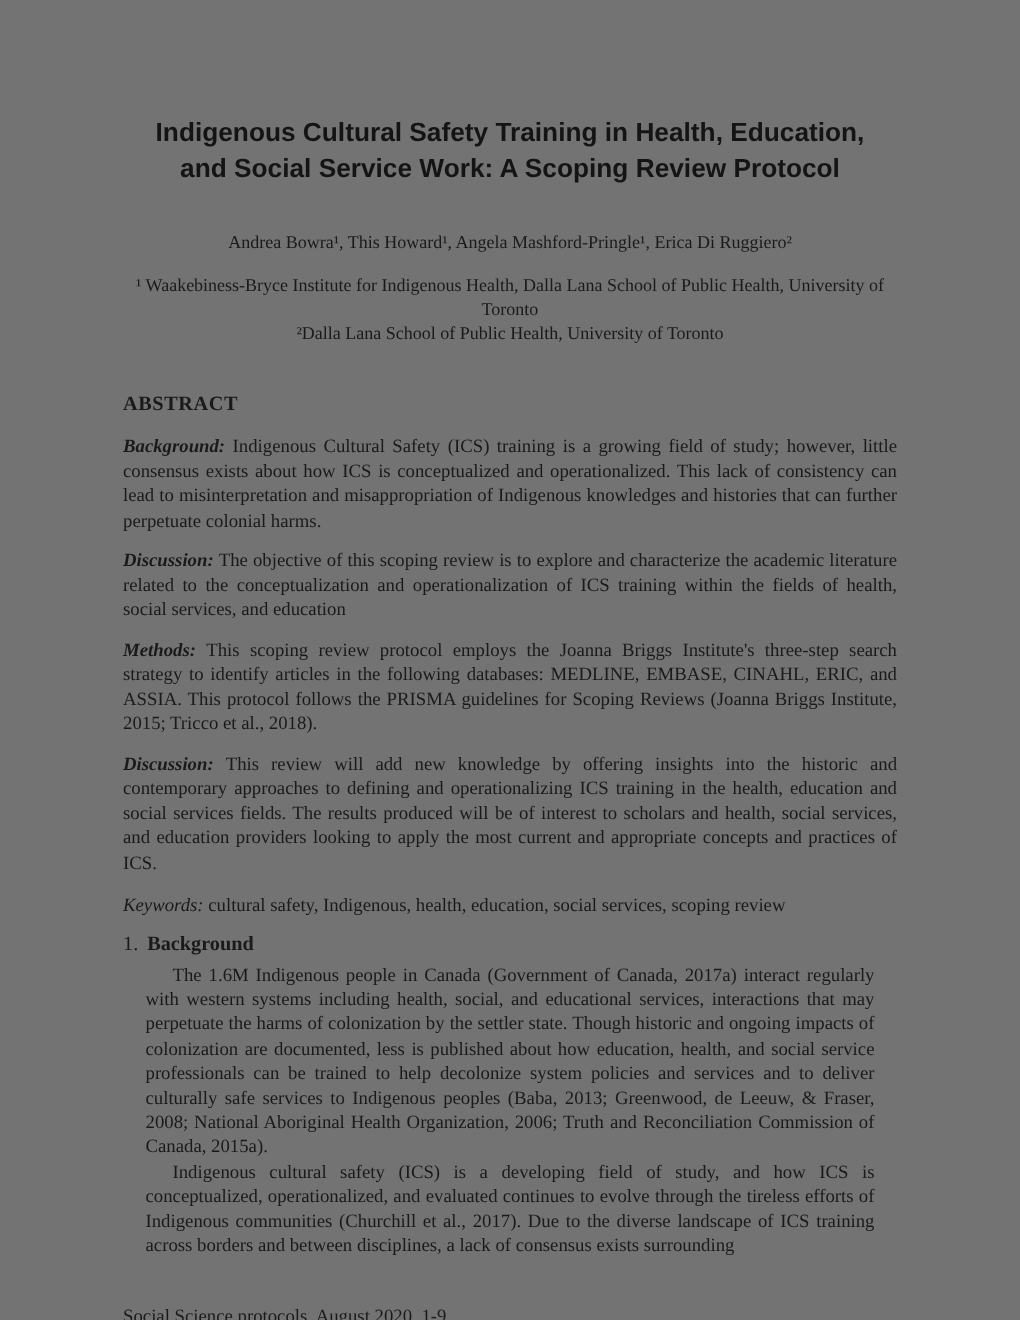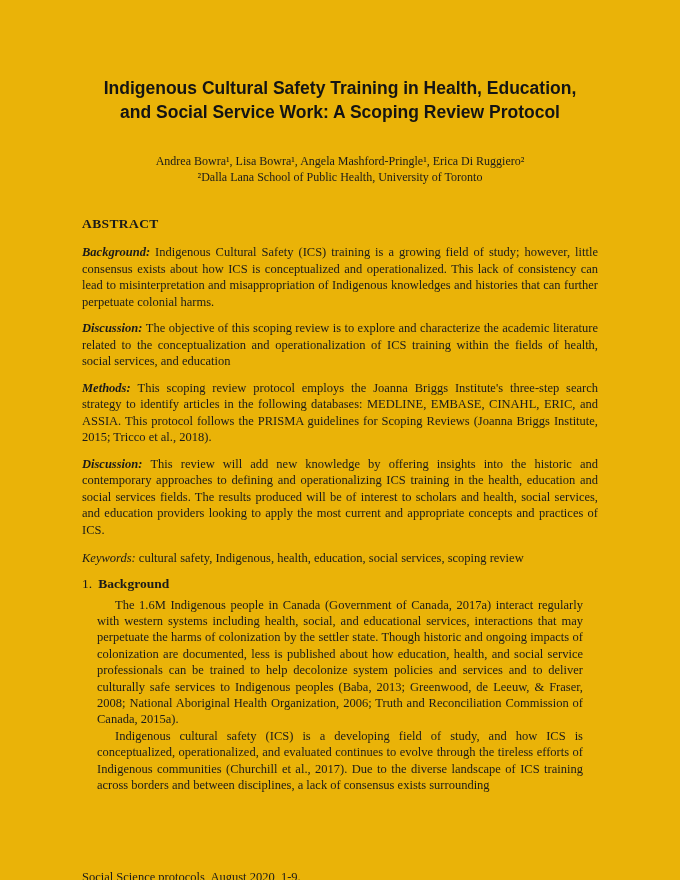--- a/index.html
+++ b/index.html
@@ -10,21 +10,21 @@
     overflow: hidden;
     position: relative;
     color: #1a1a1a;
   }
   .page {
     box-sizing: border-box;
     width: 680px;
     height: 880px;
     padding: 76px 82px 0;
     position: relative;
-    background: #eab308;
+    background: #737373;
   }
   .title {
     margin: 0;
     font: bold 17.5px/24px "Liberation Sans", sans-serif;
     text-align: center;
     color: #141414;
   }
   .title .tl { display: block; }
   .authors {
     margin: 30px 0 0;
@@ -85,22 +85,23 @@
 </head>
 <body>
 
 <div class="page">
 
   <h1 class="title">
     <span class="tl">Indigenous Cultural Safety Training in Health, Education,</span>
     <span class="tl">and Social Service Work: A Scoping Review Protocol</span>
   </h1>
 
-  <p class="authors">Andrea Bowra¹, Lisa Bowra¹, Angela Mashford-Pringle¹, Erica Di Ruggiero²</p>
+  <p class="authors">Andrea Bowra¹, This Howard¹, Angela Mashford-Pringle¹, Erica Di Ruggiero²</p>
 
+  <p class="affil first">¹ Waakebiness-Bryce Institute for Indigenous Health, Dalla Lana School of Public Health, University of Toronto</p>
   <p class="affil">²Dalla Lana School of Public Health, University of Toronto</p>
 
   <h2 class="abstract-heading">ABSTRACT</h2>
 
   <p class="abs-sec">
     <span class="abs-label">Background:</span><span>Indigenous Cultural Safety (ICS) training is a growing field of study; however, little consensus exists about how ICS is conceptualized and operationalized. This lack of consistency can lead to misinterpretation and misappropriation of Indigenous knowledges and histories that can further perpetuate colonial harms.</span>
   </p>
 
   <p class="abs-sec">
     <span class="abs-label">Discussion:</span><span>The objective of this scoping review is to explore and characterize the academic literature related to the conceptualization and operationalization of ICS training within the fields of health, social services, and education</span>

